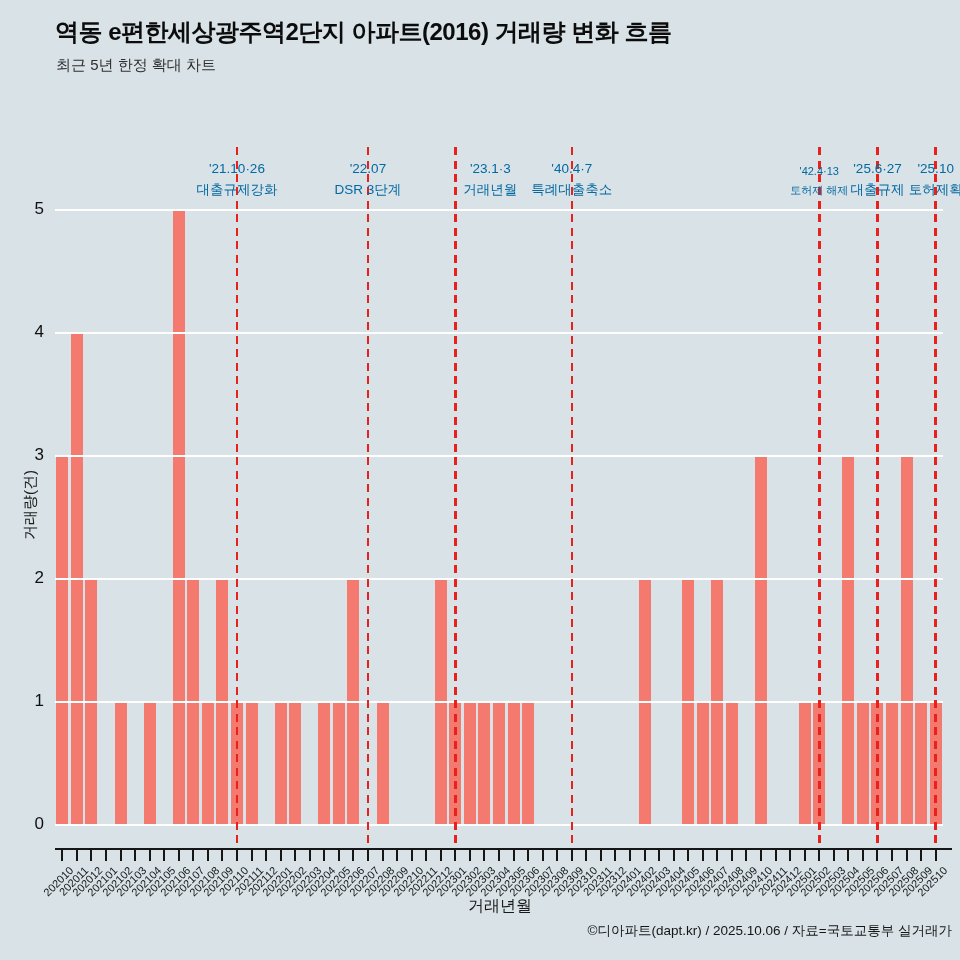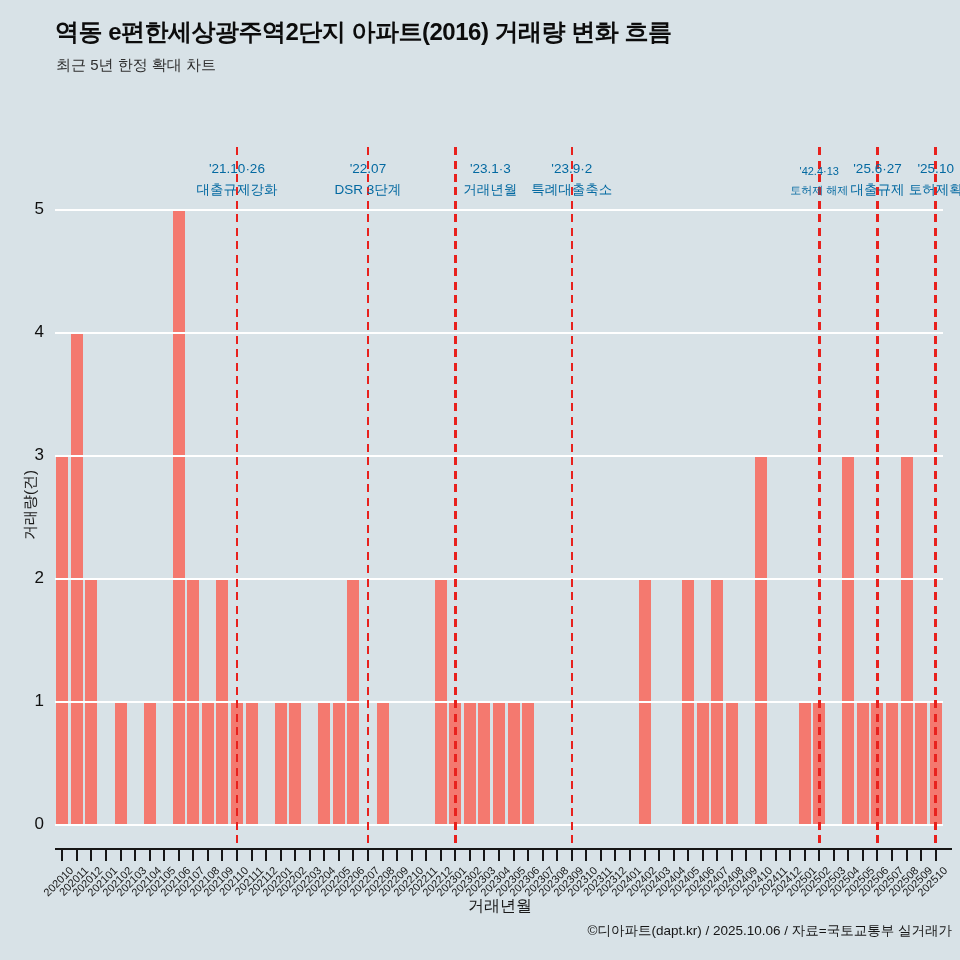--- a/index.html
+++ b/index.html
@@ -257,21 +257,21 @@
         <div>'22.07</div>
         <div>DSR 3단계</div>
       </div>
       <div class="policy-line" style="left: 454.078px;"></div>
       <div class="annotation" style="left: 455.328px; margin-left: 35px;">
         <div>'23.1·3</div>
         <div>거래년월</div>
       </div>
       <div class="policy-line" style="left: 570.537px;"></div>
       <div class="annotation" style="left: 571.787px;">
-        <div>'23.9·2</div>
+        <div>'40.4·7</div>
         <div>특례대출축소</div>
       </div>
       <div class="policy-line" style="left: 818.012px;"></div>
       <div class="annotation small" style="left: 819.262px;">
         <div>'42.4·13</div>
         <div>토허제 해제</div>
       </div>
       <div class="policy-line" style="left: 876.242px;"></div>
       <div class="annotation" style="left: 877.492px;">
         <div>'25.6·27</div>

